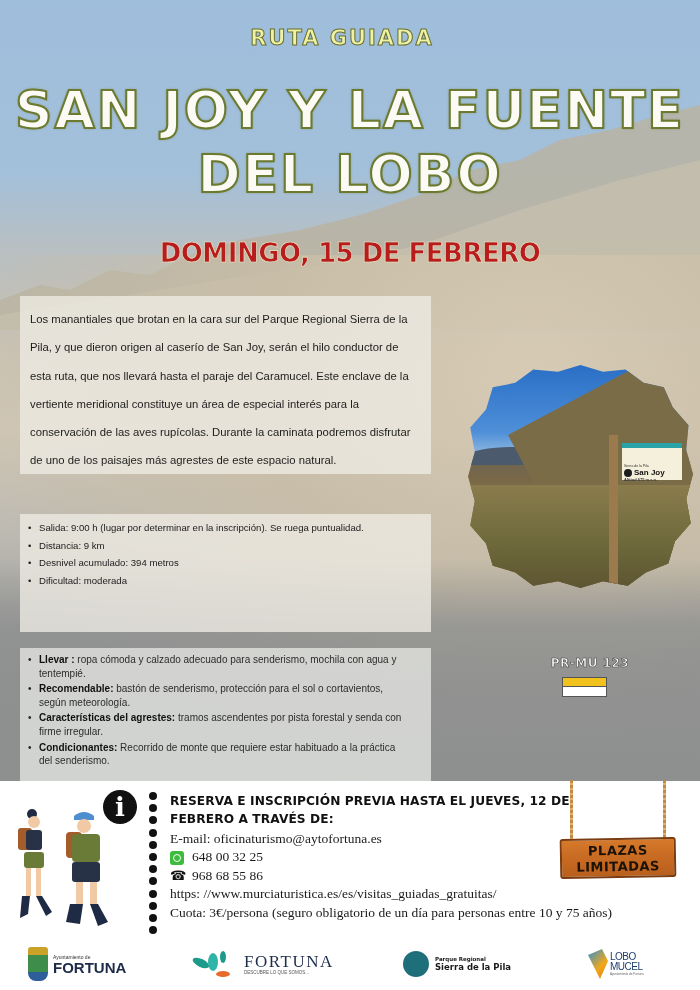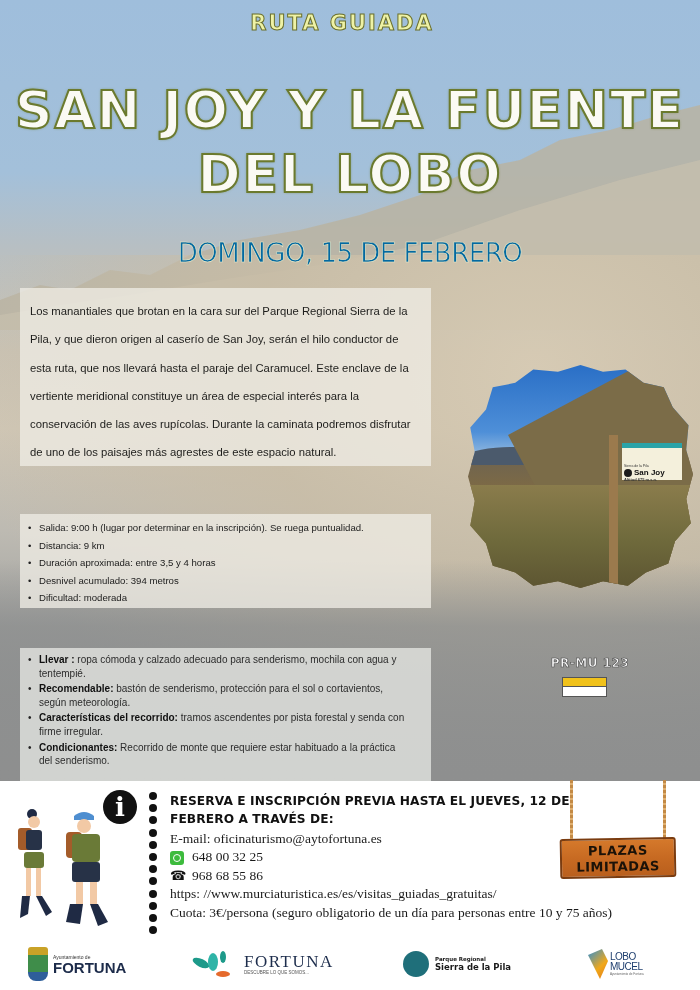--- a/index.html
+++ b/index.html
@@ -18,46 +18,46 @@
   }
   .bg .ridge {
     position: absolute; left: 0; top: 100px; width: 700px; height: 230px;
   }
   .bg .lower {
     position: absolute; left: 0; top: 560px; width: 700px; height: 221px;
     background: linear-gradient(180deg, rgba(150,150,150,0) 0%, rgba(140,142,142,.75) 30%, #8e8f8f 100%);
   }
 
   .subtitle {
-    position: absolute; left: 0; top: 11px; width: 684px; text-align: center;
+    position: absolute; left: 0; top: 26px; width: 684px; text-align: center;
     font-family: "DejaVu Sans", sans-serif; font-weight: bold; font-size: 21px; letter-spacing: 2px;
     color: #eef2a6; -webkit-text-stroke: 1px #6a6f2c;
   }
   .title {
     position: absolute; left: 0; top: 78px; width: 700px; text-align: center;
     font-family: "DejaVu Sans", sans-serif; font-weight: bold; font-size: 52px; line-height: 64px;
     letter-spacing: 2px; color: #fbfaf4;
     -webkit-text-stroke: 2px #6b7a2e;
     text-shadow: 0 0 3px #6b7a2e;
   }
   .date {
     position: absolute; left: 0; top: 238px; width: 700px; text-align: center;
-    font-family: "DejaVu Sans", sans-serif; font-weight: normal; font-size: 26px; letter-spacing: -0.5px;
-    color: #0369a1; -webkit-text-stroke: 0.6px #eae8c6;
+    font-family: "DejaVu Sans", sans-serif; font-weight: bold; font-size: 26px; letter-spacing: -0.5px;
+    color: #b91c1c; -webkit-text-stroke: 0.6px #eae8c6;
   }
 
   .panel {
     position: absolute; left: 20px; width: 411px;
     background: rgba(238,236,228,.78);
   }
-  .panel.desc { top: 288px; height: 178px; padding: 9px 10px 0 10px; }
+  .panel.desc { top: 296px; height: 178px; padding: 9px 10px 0 10px; }
   .panel.desc p {
     font-family: "Liberation Sans", sans-serif; font-size: 11.3px; line-height: 28.3px; color: #1d1d1b;
   }
-  .panel.facts { top: 514px; height: 94px; padding: 5px 20px 0 8px; }
+  .panel.facts { top: 514px; height: 118px; padding: 5px 20px 0 8px; }
   .panel.facts ul, .panel.tips ul { list-style: none; }
   .panel.facts li {
     font-family: "Liberation Sans", sans-serif; font-size: 9.6px; line-height: 17.6px; color: #1b1b1b;
     padding-left: 11px; position: relative;
   }
   .panel.tips { top: 648px; height: 143px; padding: 5px 24px 0 8px; background: rgba(226,227,224,.8); }
   .panel.tips li {
     font-family: "Liberation Sans", sans-serif; font-size: 10px; line-height: 13.6px; color: #2c2c2c;
     padding-left: 11px; position: relative; margin-bottom: 2px;
   }
@@ -189,31 +189,30 @@
 <div class="date">DOMINGO, 15 DE FEBRERO</div>
 
 <div class="panel desc">
   <p>Los manantiales que brotan en la cara sur del Parque Regional Sierra de la Pila, y que dieron origen al caserío de San Joy, serán el hilo conductor de esta ruta, que nos llevará hasta el paraje del Caramucel. Este enclave de la vertiente meridional constituye un área de especial interés para la conservación de las aves rupícolas. Durante la caminata podremos disfrutar de uno de los paisajes más agrestes de este espacio natural.</p>
 </div>
 
 <div class="panel facts">
   <ul>
     <li>Salida: 9:00 h (lugar por determinar en la inscripción).  Se ruega puntualidad.</li>
     <li>Distancia: 9 km</li>
-    <li>Duración aproximada: entre 3,5 y 4 horas</li>
     <li>Desnivel acumulado: 394 metros</li>
     <li>Dificultad: moderada</li>
   </ul>
 </div>
 
 <div class="panel tips">
   <ul>
     <li><b>Llevar :</b><span> ropa cómoda y calzado adecuado para senderismo, mochila con agua y tentempié.</span></li>
     <li><b>Recomendable:</b><span> bastón de senderismo, protección para el sol o cortavientos, según meteorología.</span></li>
-    <li><b>Características del recorrido:</b><span> tramos ascendentes por pista forestal y senda con firme irregular.</span></li>
+    <li><b>Características del agrestes:</b><span> tramos ascendentes por pista forestal y senda con firme irregular.</span></li>
     <li><b>Condicionantes:</b><span> Recorrido de monte que requiere estar habituado a la práctica del senderismo.</span></li>
   </ul>
 </div>
 
 <div class="photo-frame">
   <div class="mtn"></div>
   <div class="hill"></div>
   <div class="grass"></div>
   <div class="post"></div>
   <div class="sign">

